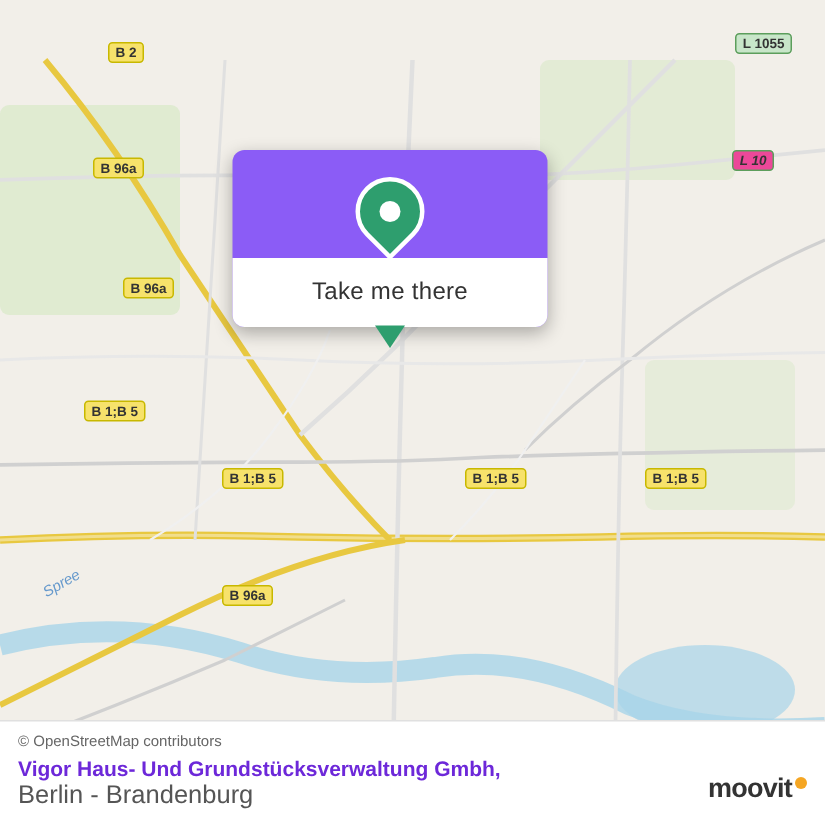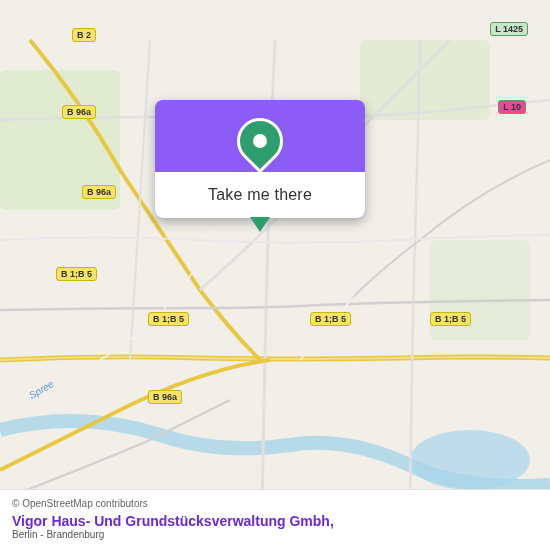--- a/index.html
+++ b/index.html
@@ -115,21 +115,21 @@
       margin-bottom: 4px;
     }
 
     .place-title {
       font-size: 14px;
       font-weight: 600;
       color: #6d28d9;
     }
 
     .place-subtitle {
-      font-size: 10px;
+      font-size: 17px;
       color: #555;
     }
 
     
     .moovit-logo {
       position: absolute;
       bottom: 14px;
       right: 12px;
       display: flex;
       align-items: center;
@@ -167,21 +167,21 @@
     
     .route-b2 { top: 28px; left: 72px; }
     .route-b96a-1 { top: 105px; left: 62px; }
     .route-b96a-2 { top: 185px; left: 82px; }
     .route-b1b5-1 { top: 312px; left: 148px; }
     .route-b1b5-2 { top: 312px; left: 310px; }
     .route-b1b5-3 { top: 312px; left: 430px; }
     .route-b1b5-4 { top: 267px; left: 56px; }
     .route-b96-btm { top: 390px; left: 148px; }
     .route-l1055 { top: 22px; right: 22px; background: #c8e6c9; border-color: #5c9e5c; }
-    .route-l10 { top: 100px; right: 24px; background: #ec4899; border-color: #5c9e5c; }
+    .route-l10 { top: 100px; right: 34px; background: #ec4899; border-color: #5c9e5c; font-style: italic; }
 
     
     .spree-label {
       position: absolute;
       bottom: 155px;
       left: 28px;
       font-size: 10px;
       color: #6699cc;
       font-style: italic;
       transform: rotate(-30deg);
@@ -230,21 +230,21 @@
   </svg>
 
   <div class="road-label route-b2">B 2</div>
   <div class="road-label route-b96a-1">B 96a</div>
   <div class="road-label route-b96a-2">B 96a</div>
   <div class="road-label route-b1b5-1">B 1;B 5</div>
   <div class="road-label route-b1b5-2">B 1;B 5</div>
   <div class="road-label route-b1b5-3">B 1;B 5</div>
   <div class="road-label route-b1b5-4">B 1;B 5</div>
   <div class="road-label route-b96-btm">B 96a</div>
-  <div class="road-label route-l1055">L 1425</div>
+  <div class="road-label route-l1055">L 1055</div>
   <div class="road-label route-l10">L 10</div>
 
   <div class="spree-label">Spree</div>
 
   <div class="popup-card">
     <div class="location-icon-area">
       <div class="location-pin">
         <div class="location-pin-inner"></div>
       </div>
     </div>
@@ -252,13 +252,17 @@
   </div>
 
   <div class="info-bar">
     <div class="copyright-text">
       <span>© OpenStreetMap contributors</span>
     </div>
     <div class="place-title">Vigor Haus- Und Grundstücksverwaltung Gmbh,</div>
     <div class="place-subtitle">Berlin - Brandenburg</div>
   </div>
 
+  <div class="moovit-logo">
+    <span class="moovit-text">moovit</span>
+    <div class="moovit-dot"></div>
+  </div>
 </div>
 
 </body></html>

